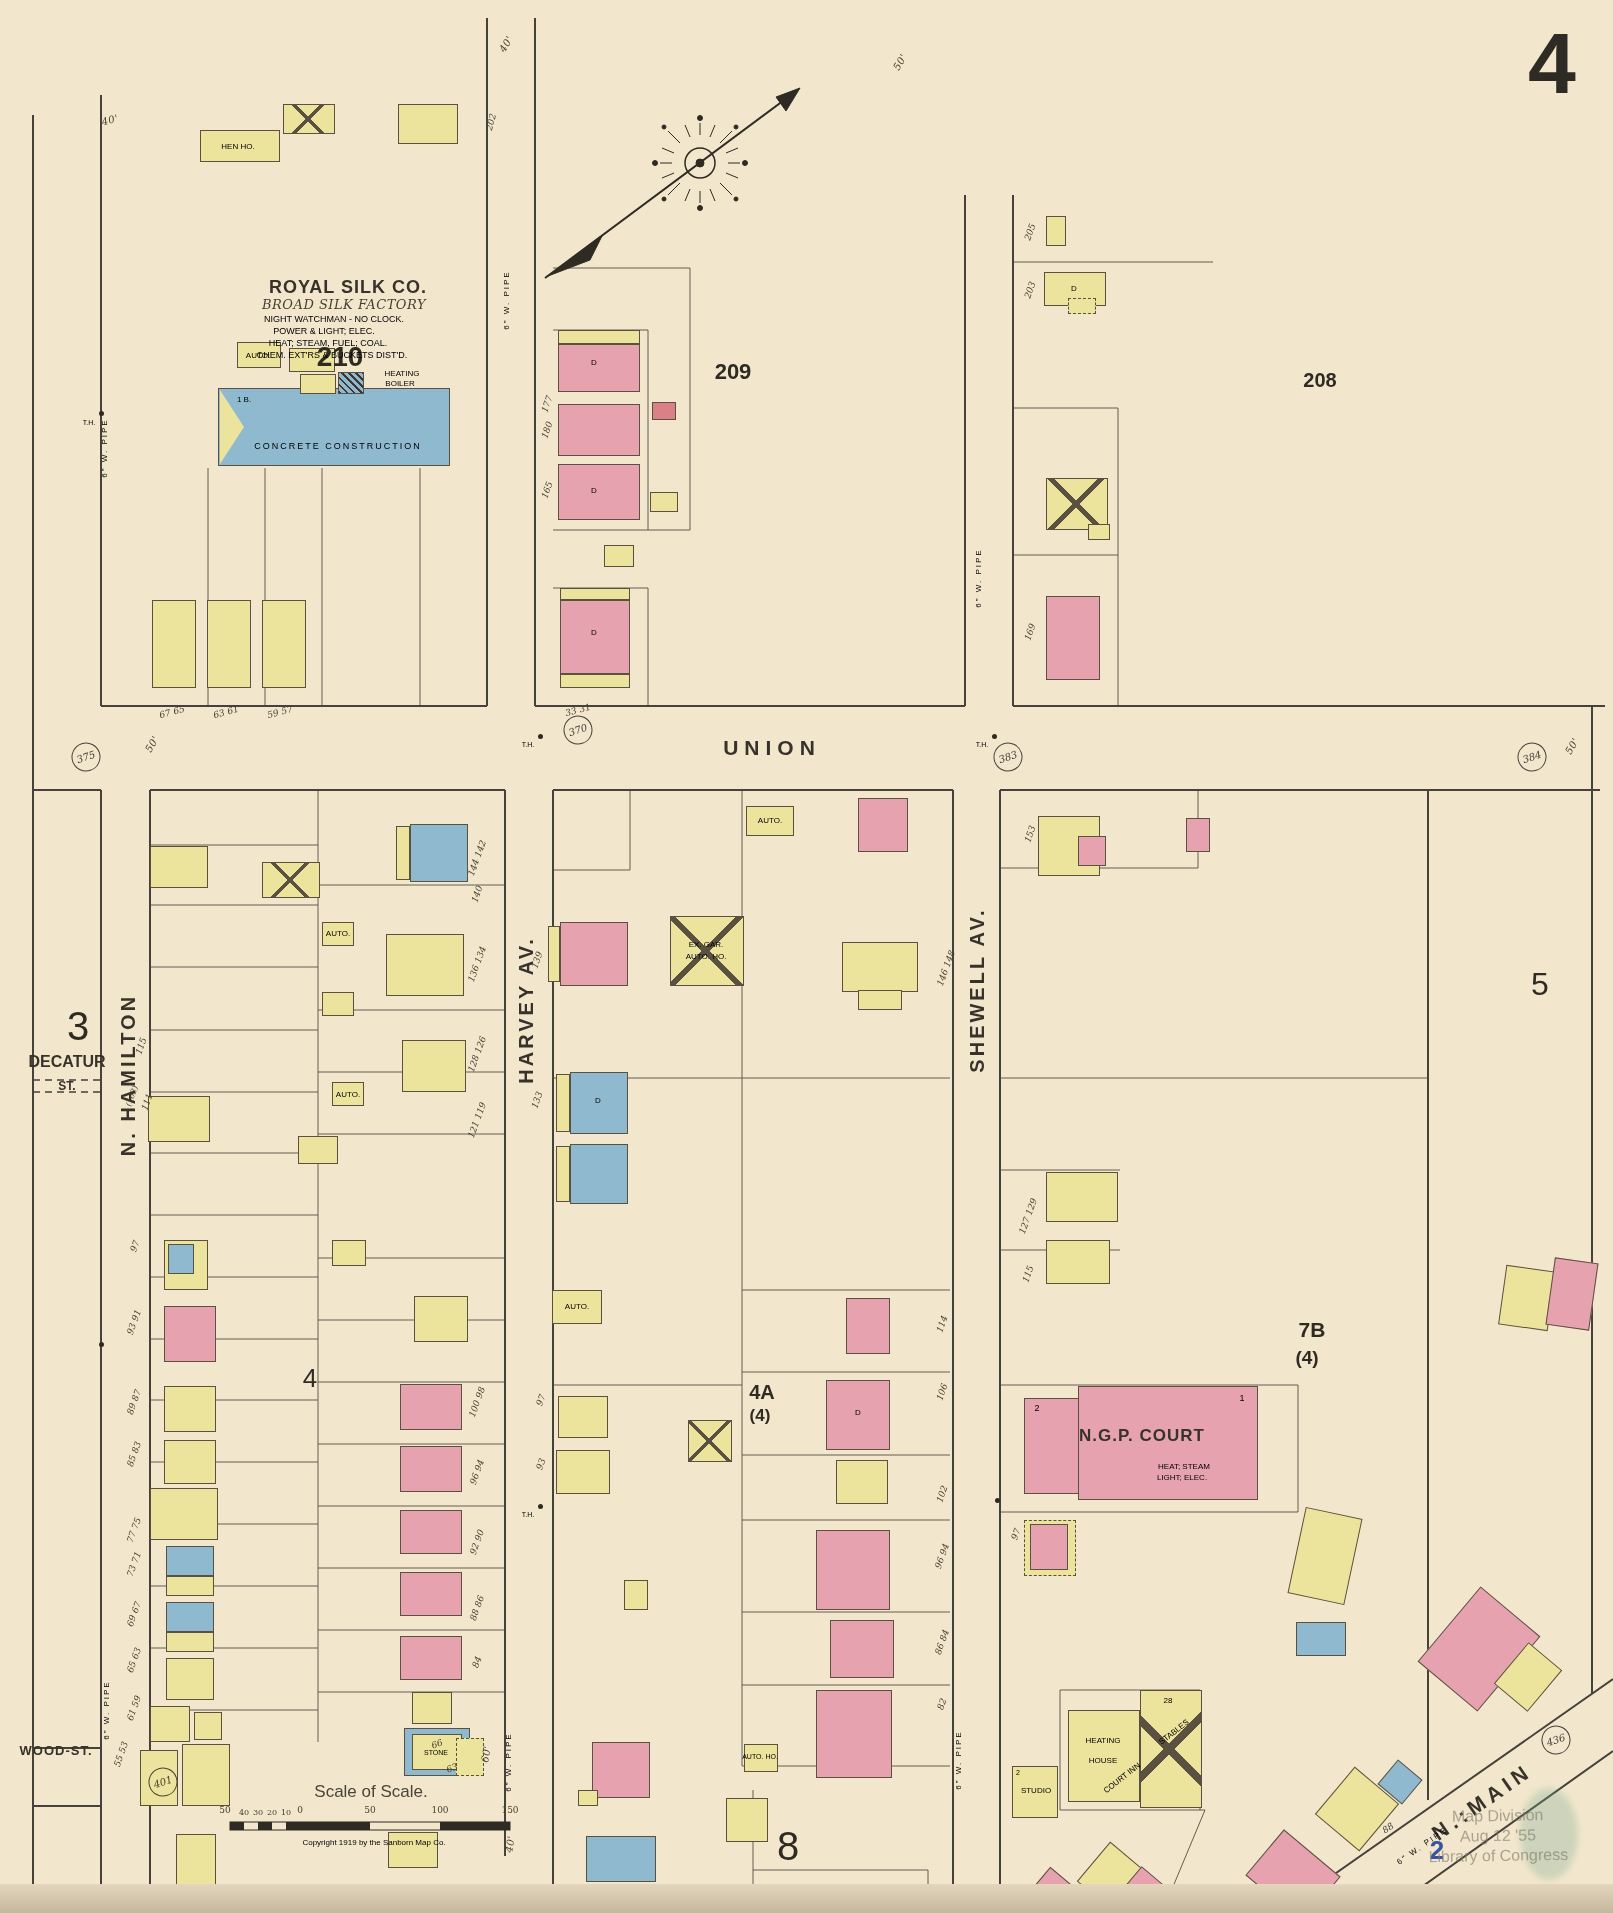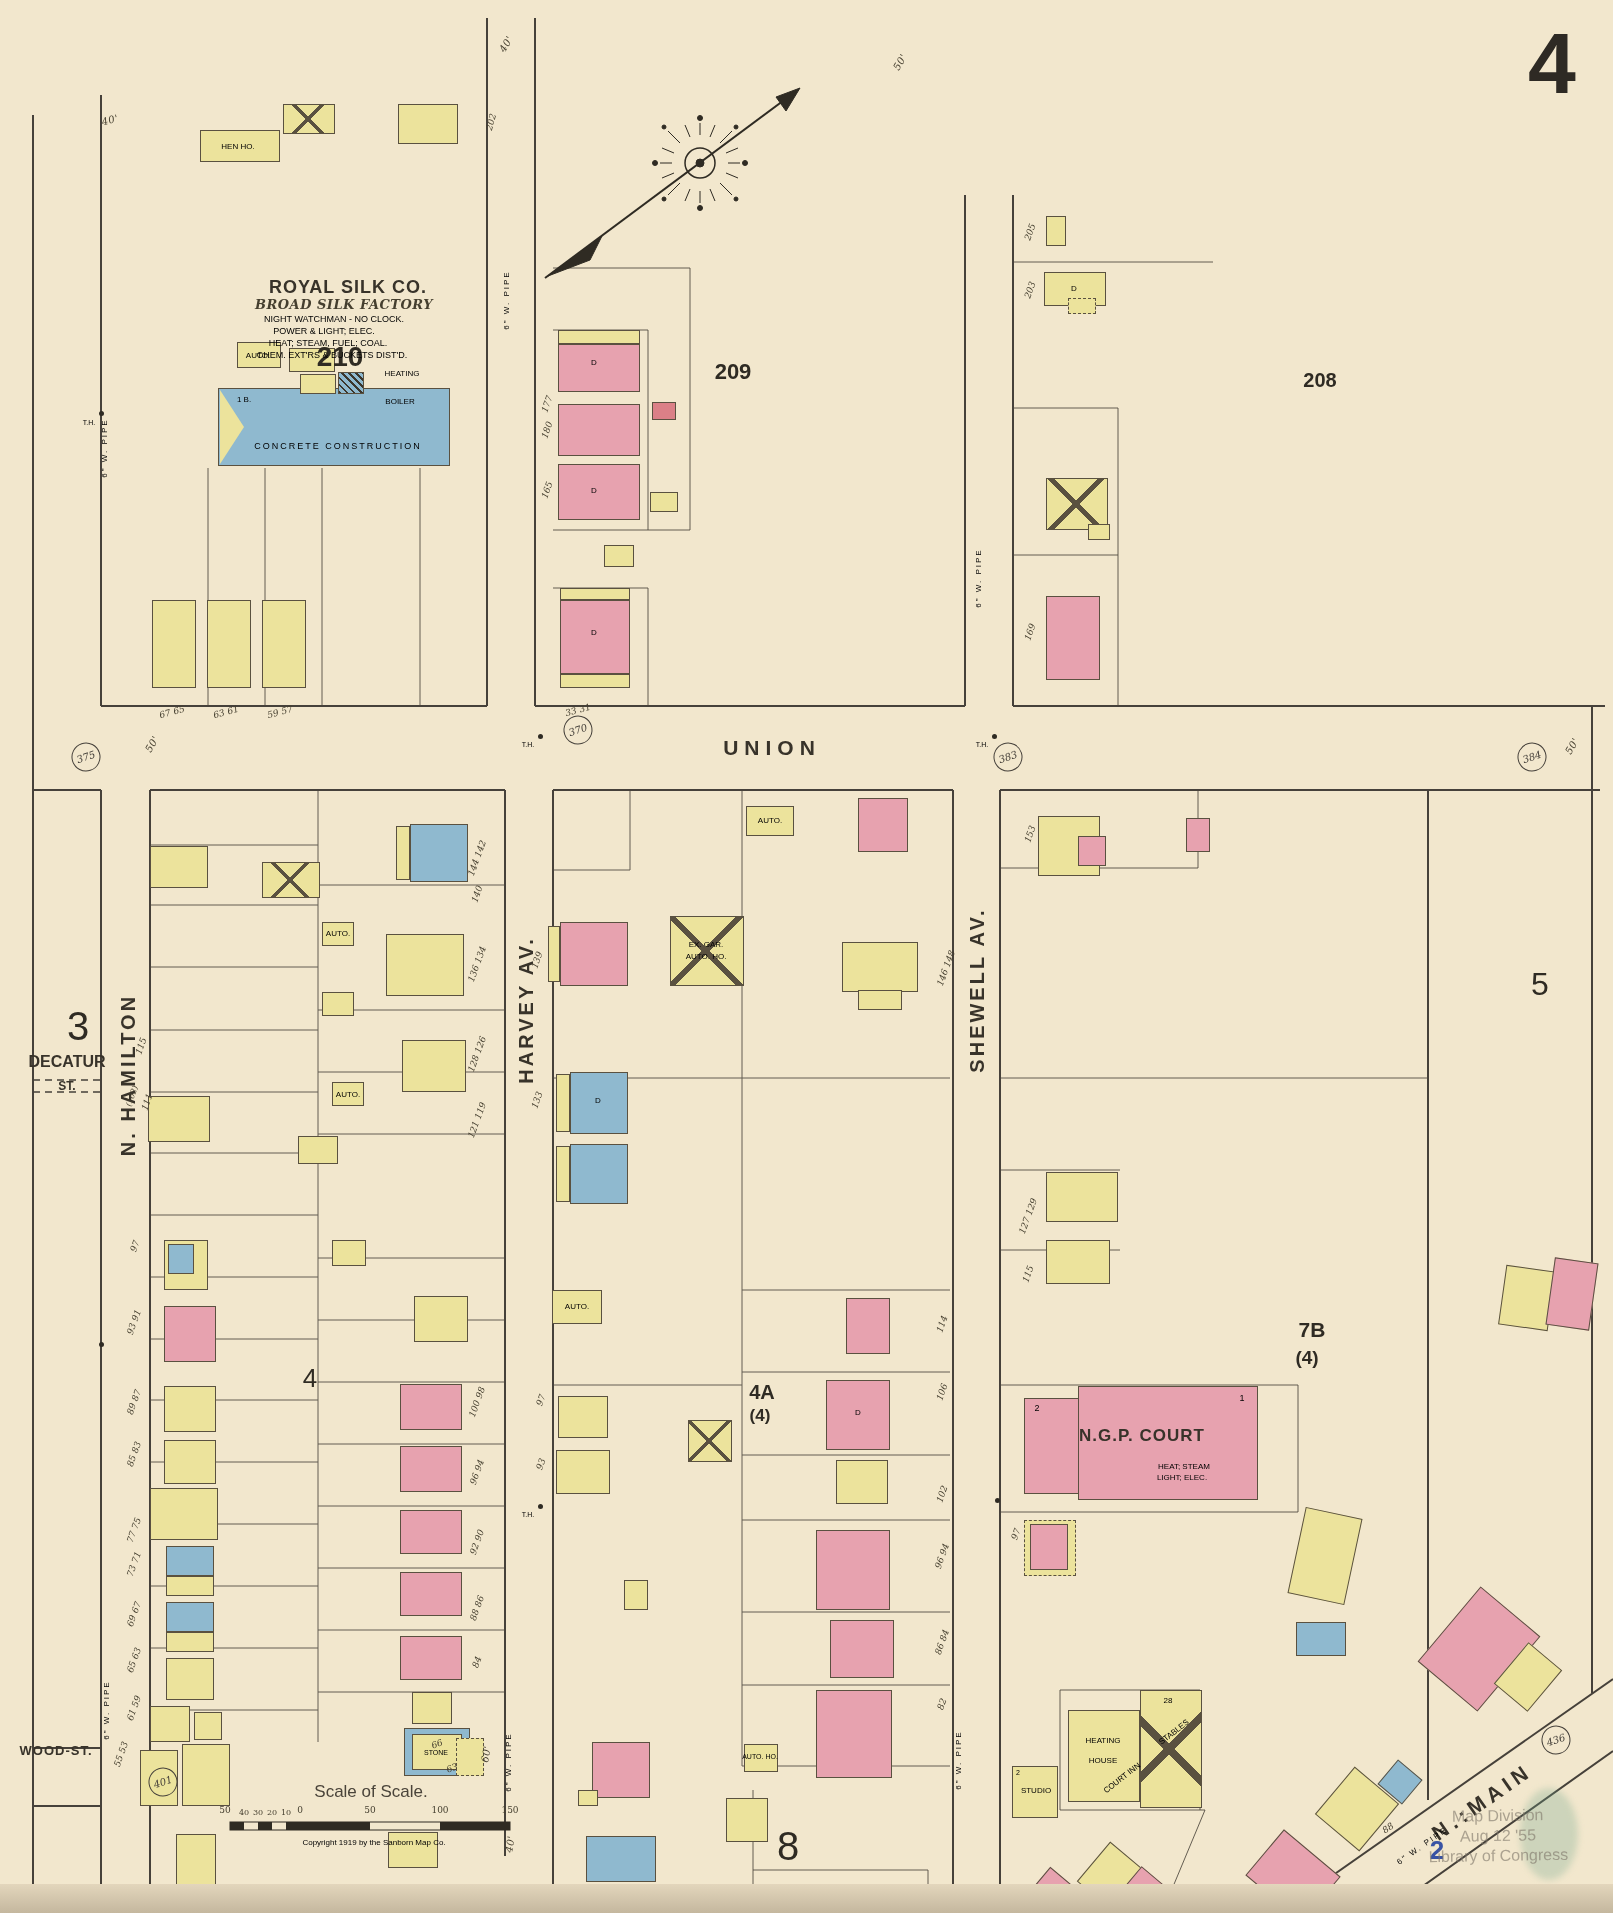--- a/index.html
+++ b/index.html
@@ -272,29 +272,29 @@
   <div class="L bn" style="left:1540px;top:984px;font-size:32px;font-weight:normal">5</div>
   <div class="L bn" style="left:788px;top:1846px;font-size:40px;font-weight:normal">8</div>
   <div class="L bn" style="left:310px;top:1378px;font-size:26px;font-weight:normal">4</div>
   <div class="L bn" style="left:762px;top:1392px;font-size:20px">4A</div>
   <div class="L bn" style="left:760px;top:1416px;font-size:17px">(4)</div>
   <div class="L bn" style="left:1312px;top:1330px;font-size:21px">7B</div>
   <div class="L bn" style="left:1307px;top:1358px;font-size:19px">(4)</div>
   <div class="L bn" style="left:1437px;top:1850px;font-size:26px;color:#3953a4">2</div>
 
   <div class="L st" style="left:348px;top:287px;font-size:18px;letter-spacing:1px">ROYAL SILK CO.</div>
-  <div class="L hw" style="left:344px;top:304px;font-size:13px;font-weight:bold">BROAD SILK FACTORY</div>
+  <div class="L hw" style="left:344px;top:304px;font-size:13px;font-weight:normal">BROAD SILK FACTORY</div>
   <div class="L hw9" style="left:334px;top:319px">NIGHT WATCHMAN - NO CLOCK.</div>
   <div class="L hw9" style="left:324px;top:331px">POWER &amp; LIGHT; ELEC.</div>
   <div class="L hw9" style="left:328px;top:343px">HEAT; STEAM, FUEL; COAL.</div>
   <div class="L hw9" style="left:332px;top:355px">CHEM. EXT'RS &amp; BUCKETS DIST'D.</div>
   <div class="L hw9" style="left:338px;top:446px;letter-spacing:2px">CONCRETE CONSTRUCTION</div>
   <div class="L hw8" style="left:244px;top:399px">1 B.</div>
   <div class="L hw8" style="left:402px;top:373px">HEATING</div>
-  <div class="L hw8" style="left:400px;top:401px">BOILER</div>
+  <div class="L hw8" style="left:400px;top:383px">BOILER</div>
   <div class="L hw8" style="left:258px;top:355px">AUTO.</div>
   <div class="L hw8" style="left:238px;top:146px">HEN HO.</div>
 
   <div class="L st" style="left:1142px;top:1436px;font-size:17px;letter-spacing:1px">N.G.P. COURT</div>
   <div class="L hw8" style="left:1184px;top:1466px">HEAT; STEAM</div>
   <div class="L hw8" style="left:1182px;top:1477px">LIGHT; ELEC.</div>
   <div class="L hw9" style="left:1037px;top:1408px">2</div>
   <div class="L hw9" style="left:1242px;top:1398px">1</div>
 
   <div class="L hw8" style="left:1103px;top:1740px">HEATING</div>

